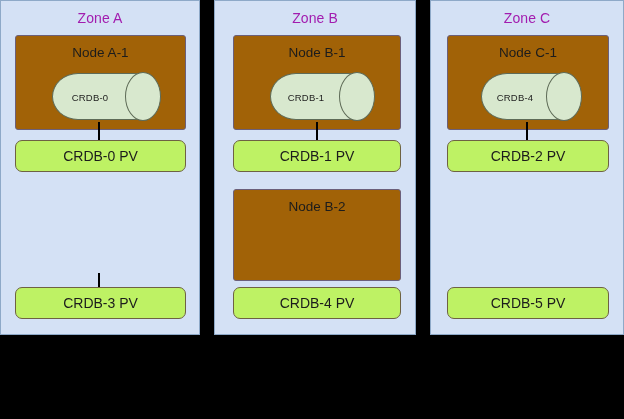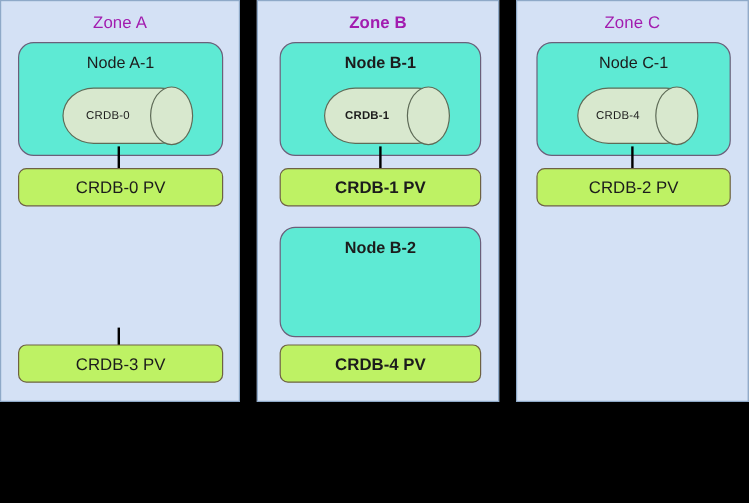--- a/index.html
+++ b/index.html
@@ -37,23 +37,23 @@
     right: 0;
     text-align: center;
     font-size: 14px;
     color: #a21caf;
     letter-spacing: .1px;
   }
 
   
   .node {
     position: absolute;
-    background: #5eead4;
+    background: #a16207;
     border: 1px solid #6b5f7a;
-    border-radius: 13px;
+    border-radius: 3px;
     box-sizing: border-box;
   }
   .node-title {
     position: absolute;
     top: 9px;
     left: 0;
     right: 0;
     text-align: center;
     font-size: 13.5px;
     color: #1c1c1c;
@@ -135,21 +135,21 @@
         <div class="cyl-label">CRDB-0</div>
       </div>
     </div>
     <div class="connector" style="left:97px; top:121px; height:19px;"></div>
     <div class="pv" style="left:14px; top:139px; width:171px; height:32px;">CRDB-0 PV</div>
 
     <div class="connector" style="left:97px; top:272px; height:18px;"></div>
     <div class="pv" style="left:14px; top:286px; width:171px; height:32px;">CRDB-3 PV</div>
   </div>
 
-  <div class="zone" style="left:214px; width:202px;font-weight:bold;">
+  <div class="zone" style="left:214px; width:202px;">
     <div class="zone-title">Zone B</div>
 
     <div class="node" style="left:18px; top:34px; width:168px; height:95px;padding-left:36px;">
       <div class="node-title">Node B-1</div>
       <div class="cyl" style="left:36px; top:37px; width:104px; height:47px;">
         <div class="cyl-body"></div>
         <div class="cyl-cap"></div>
         <div class="cyl-label">CRDB-1</div>
       </div>
     </div>
@@ -169,15 +169,16 @@
       <div class="node-title">Node C-1</div>
       <div class="cyl" style="left:33px; top:37px; width:100px; height:47px;">
         <div class="cyl-body"></div>
         <div class="cyl-cap"></div>
         <div class="cyl-label">CRDB-4</div>
       </div>
     </div>
     <div class="connector" style="left:95px; top:121px; height:19px;"></div>
     <div class="pv" style="left:16px; top:139px; width:162px; height:32px;">CRDB-2 PV</div>
 
+    <div class="pv" style="left:16px; top:286px; width:162px; height:32px;">CRDB-5 PV</div>
   </div>
 
 </div>
 
 </body></html>

